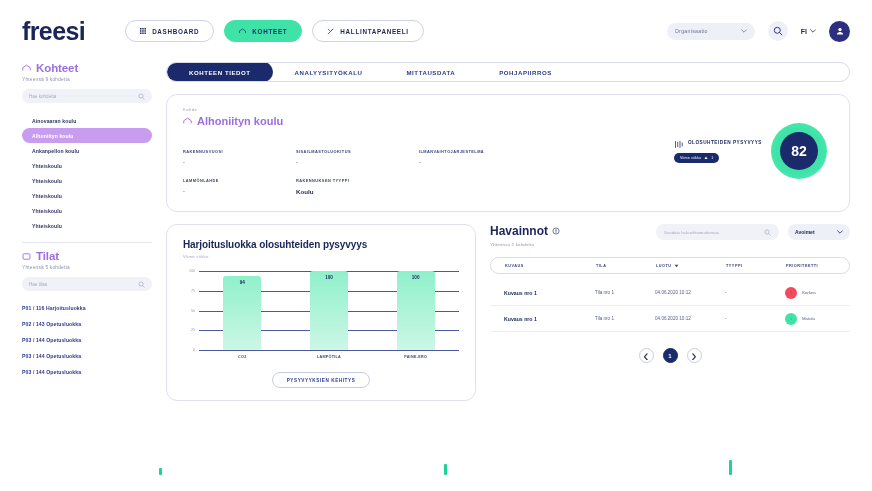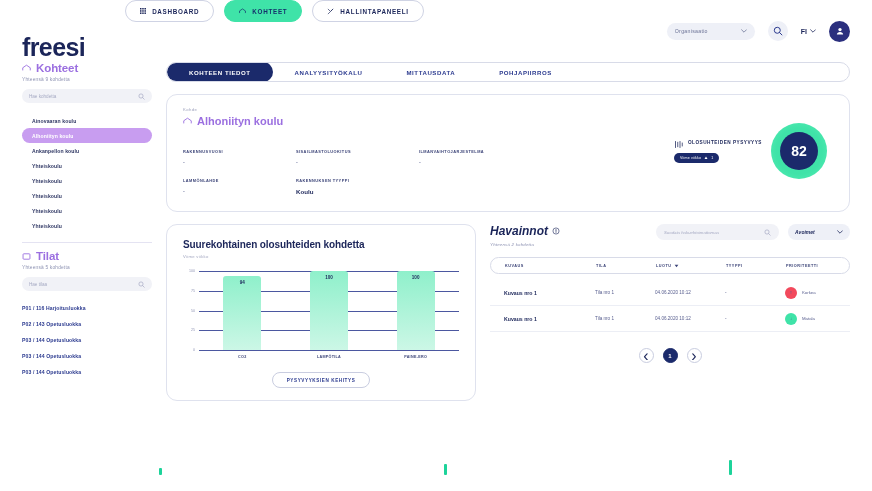--- a/index.html
+++ b/index.html
@@ -7,21 +7,21 @@
     width: 872px; height: 491px;
     background: #ffffff;
     font-family: "Liberation Sans", sans-serif;
     color: #1b2559;
     overflow: hidden;
   }
   .app { position: relative; width: 872px; height: 491px; }
 
   
   .header {
-    display: flex; 
+    display: flex; align-items: center;
     height: 62px; padding: 0 22px;
   }
   .logo { font-size: 25px; font-weight: 700; letter-spacing: -0.6px; color: #1b2559; display:flex; align-items:flex-end; }
   .logo .bars { display: inline-flex; align-items: flex-end; gap: 1.5px; margin-left: 3px; margin-bottom: 2px; }
   .logo .bars i { display:block; width: 3px; background: #1dd39a; border-radius: 1px; }
   .logo .bars i:nth-child(1){ height: 7px; }
   .logo .bars i:nth-child(2){ height: 11px; }
   .logo .bars i:nth-child(3){ height: 15px; }
 
   .navpills { display:flex; gap: 10px; margin-left: 40px; }
@@ -132,21 +132,21 @@
   .barval { position:absolute; top:4px; left:0; right:0; text-align:center; font-size: 4.6px; font-weight:700; color:#1b2559; }
   .xlabels { position:absolute; left:16px; right:0; bottom:0; height:14px; display:flex; justify-content:space-around; align-items:center; }
   .xlab { width:38px; text-align:center; font-size: 3.7px; font-weight:700; letter-spacing:0.3px; color:#3c4478; }
   .chart-foot { display:flex; justify-content:center; margin-top: 8px; }
   .ghost-btn {
     border:1px solid #c9cde0; border-radius: 9px; height:16px; padding: 0 14px;
     display:flex; align-items:center; font-size: 4.6px; font-weight:700; letter-spacing:0.6px; color:#2b3a8f; cursor:pointer; background:#fff;
   }
 
   .obs { flex:1; min-width:0; }
-  .obs-head { display:flex; align-items:flex-start;font-style:italic; }
+  .obs-head { display:flex; align-items:flex-start; }
   .obs-title { font-size: 12px; font-weight:700; color:#1b2559; display:flex; align-items:center; gap:4px; }
   .obs-sub { font-size: 4.4px; color:#8e93b3; margin-top: 4px; letter-spacing:0.2px; }
   .obs-tools { margin-left:auto; display:flex; align-items:center; gap: 9px; }
   .obs-search { width: 123px; height:16px; border-radius:8px; background:#f1f2f7; display:flex; align-items:center; padding: 0 8px; gap:4px; cursor:text; }
   .obs-search span { font-size: 4.3px; color:#a7abc4; flex:1; }
   .obs-filter {
     width: 62px; height:16px; border-radius:8px; background:#eef0f7;
     display:flex; align-items:center; justify-content:space-between; padding:0 7px;
     font-size: 5px; font-weight:700; color:#1b2559; cursor:pointer;
   }
@@ -371,21 +371,21 @@
               <div class="inner">82</div>
             </div>
           </div>
 
         </div>
       </div>
 
       <div class="bottom">
 
         <div class="chartcard">
-          <div class="chart-title">Suurekohtainen olosuhteiden kohdetta</div>
+          <div class="chart-title">Harjoitusluokka olosuhteiden pysyvyys</div>
           <div class="chart-sub">Viime viikko</div>
 
           <div class="plot">
             <div class="ylabels">
               <div class="ytick" style="top:0%;">100</div>
               <div class="ytick" style="top:25%;">75</div>
               <div class="ytick" style="top:50%;">50</div>
               <div class="ytick" style="top:75%;">25</div>
               <div class="ytick" style="top:100%;">0</div>
             </div>

